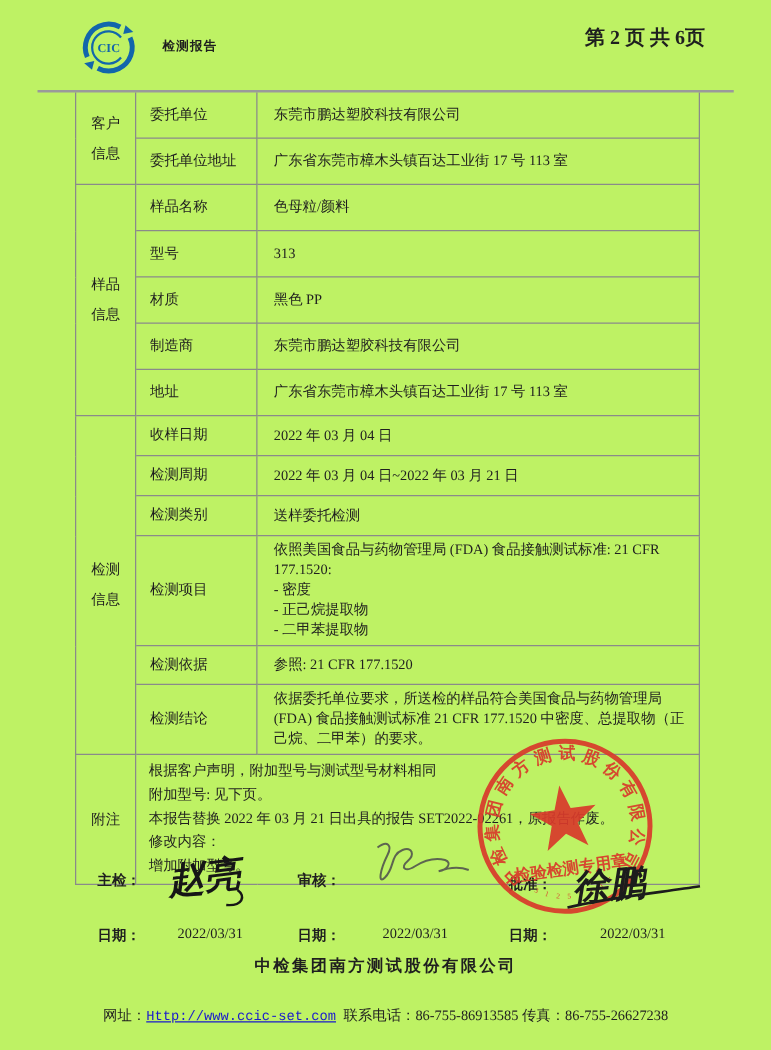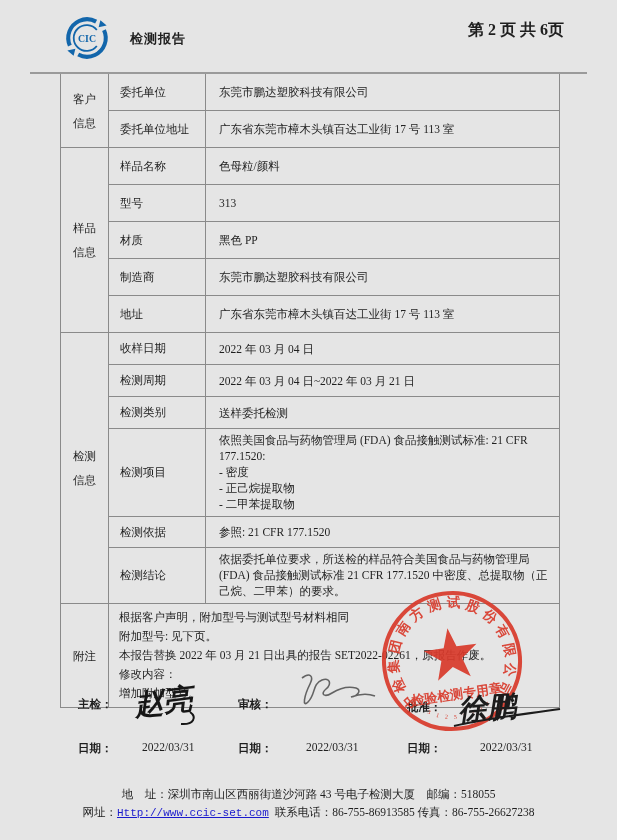--- a/index.html
+++ b/index.html
@@ -4,26 +4,26 @@
 <style>
   :root{
     --brand:#1266ab;
     --stamp:#d93a2b;
     --link:#1a1acd;
     --ink:#1f1f1f;
     --line:#8a8a8a;
   }
   html,body{margin:0;padding:0;background:#fff;}
   .page{
-    position:relative;width:617px;height:840px;background:#e5e5e5;overflow:hidden;
+    position:relative;width:617px;height:840px;background:#bef264;overflow:hidden;
     font-family:"Liberation Serif","DejaVu Serif",serif;color:var(--ink);
   }
   
   .logo{position:absolute;left:60px;top:13px;width:54px;height:50px;}
-  .hdr-title{position:absolute;left:130px;top:30px;font-size:13px;font-weight:bold;letter-spacing:1px;}
+  .hdr-title{position:absolute;left:130px;top:30px;font-size:10px;font-weight:bold;letter-spacing:1px;}
   .hdr-no{position:absolute;left:217px;top:30px;font-size:12px;font-weight:bold;white-space:nowrap;}
   .hdr-page{position:absolute;left:468px;top:20px;font-size:16px;font-weight:bold;white-space:nowrap;}
   .hdr-rule{position:absolute;left:30px;top:72px;width:557px;height:2px;background:#9a9a9a;}
   
   table.report{
     position:absolute;left:60px;top:74px;width:499px;
     border-collapse:collapse;table-layout:fixed;font-size:11.5px;
   }
   table.report td{border:1px solid var(--line);vertical-align:middle;}
   table.report tr:first-child td{border-top:none;}
@@ -201,18 +201,18 @@
     <path d="M2,46 C34,38 76,34 108,29" stroke="#1c1c1c" stroke-width="2.2" fill="none"></path>
   </svg>
 
   <div class="sig-label" style="left:78px;top:741px">日期：</div>
   <div class="sig-date-val" style="left:142px;top:741px">2022/03/31</div>
   <div class="sig-label" style="left:238px;top:741px">日期：</div>
   <div class="sig-date-val" style="left:306px;top:741px">2022/03/31</div>
   <div class="sig-label" style="left:407px;top:741px">日期：</div>
   <div class="sig-date-val" style="left:480px;top:741px">2022/03/31</div>
 
-  <div class="foot-address">地　址：深圳市南山区西丽街道沙河路 43 号电子检测大厦　邮编：518055</div>
+  <div class="foot-company">中检集团南方测试股份有限公司</div>
   <div class="foot-web">
     <span>网址：</span><a class="weblink">Http://www.ccic-set.com</a><span class="sep"></span><span>联系电话：86-755-86913585  传真：86-755-26627238</span>
   </div>
 
 </div>
 
 </body></html>

